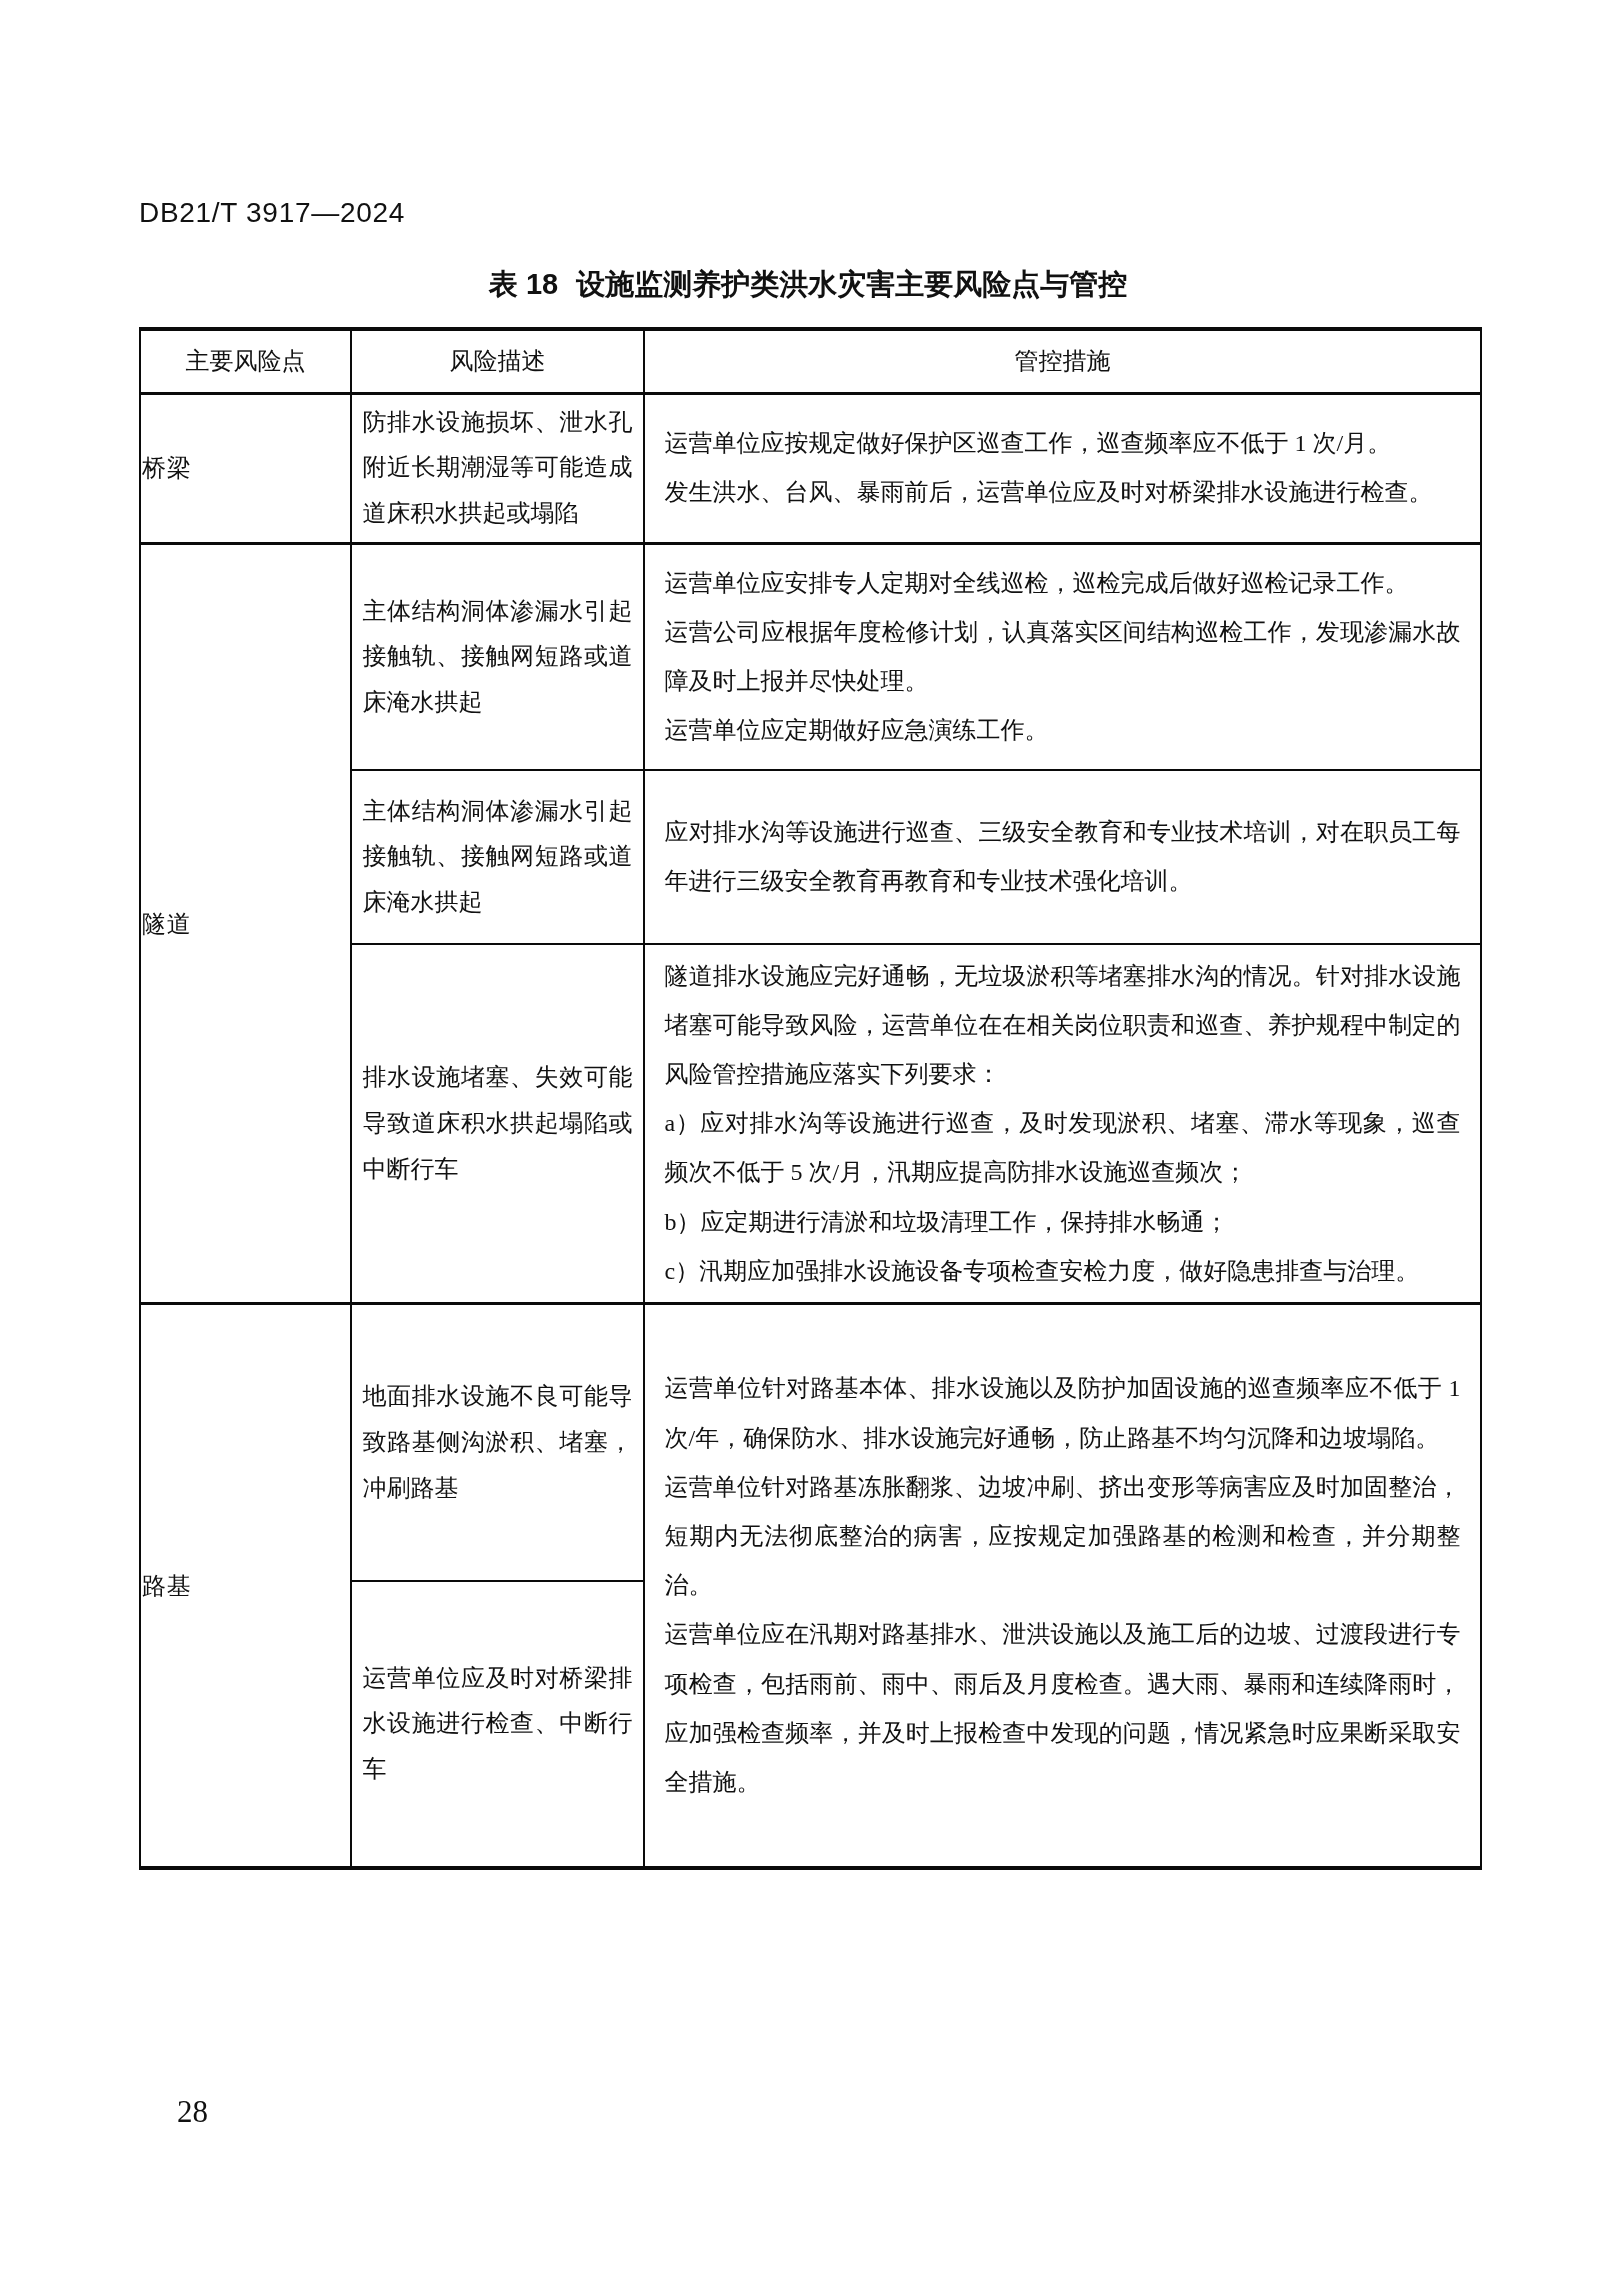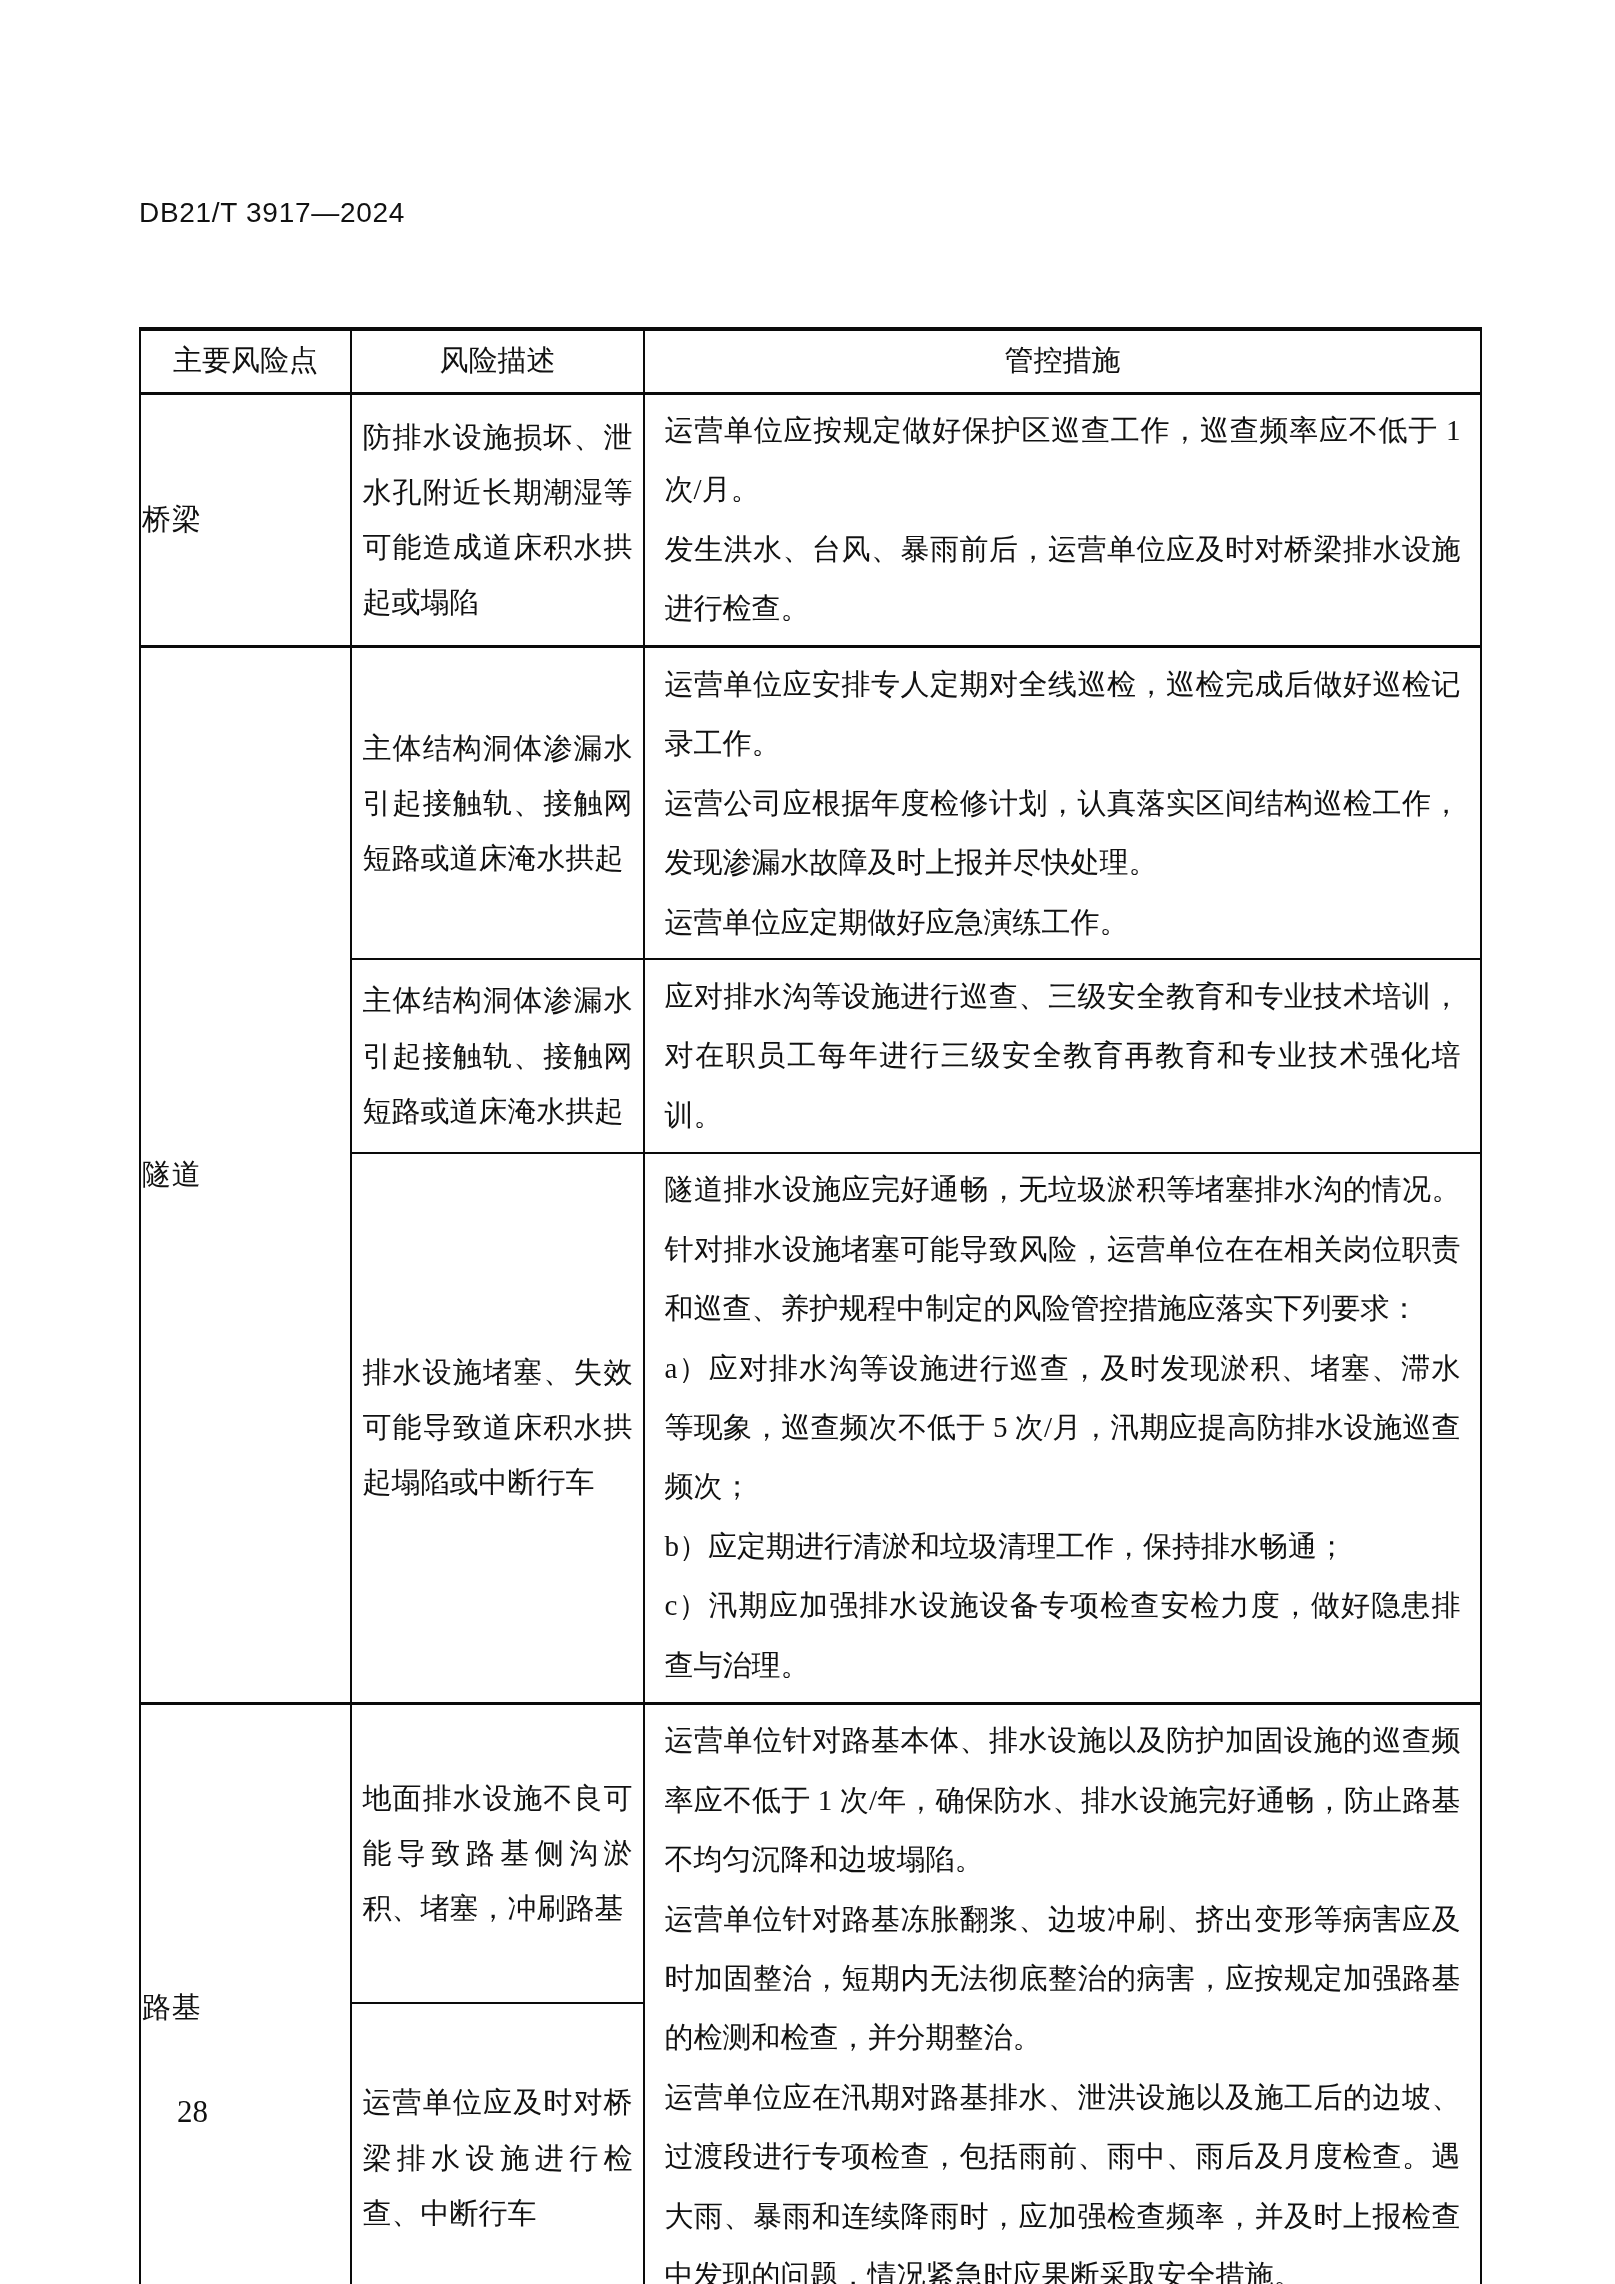--- a/index.html
+++ b/index.html
@@ -48,21 +48,21 @@
     table-layout: fixed;
     width: 1341px;
     border-top: 4.6px solid #0a0a0a;
     border-bottom: 4.6px solid #0a0a0a;
     border-left: 2px solid #0a0a0a;
     border-right: 2px solid #0a0a0a;
   }
   .risk-table th, .risk-table td {
     border: 2px solid #0a0a0a;
     vertical-align: middle;
-    font-size: 29px;
+    font-size: 24px;
     font-weight: normal;
     box-sizing: border-box;
   }
   tr.thick-top > th, tr.thick-top > td { border-top-width: 3.9px; }
   .risk-table th {
     text-align: center;
     height: 64px;
   }
   .cell-point {
     text-align: left;
@@ -94,20 +94,23 @@
     font-size: 31px;
   }
 </style>
 </head>
 <body>
 
 <div class="page">
 
   <div class="doc-code">DB21/T 3917—2024</div>
 
+  <div class="table-title">
+    <span class="title-prefix">表 18</span><span>设施监测养护类洪水灾害主要风险点与管控</span>
+  </div>
 
   <div class="table-wrap">
     <table class="risk-table">
       <colgroup>
         <col style="width:211px">
         <col style="width:293px">
         <col style="width:837px">
       </colgroup>
       <tbody>
           <tr>

